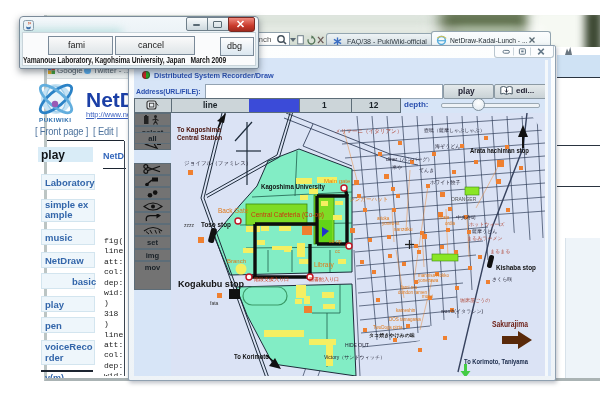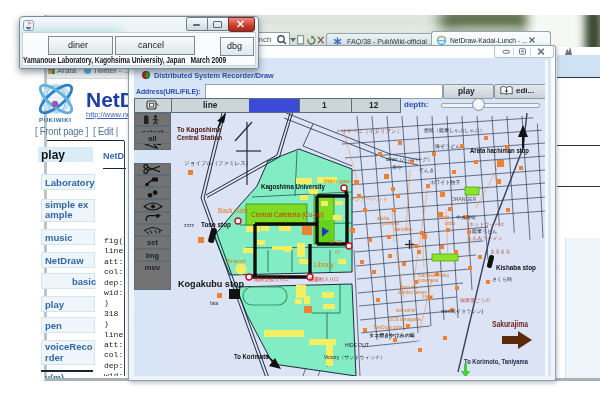--- a/index.html
+++ b/index.html
@@ -61,21 +61,21 @@
  <path d="M1.5 1.5 L6.5 6.5 M6.5 1.5 L1.5 6.5" stroke="#5a6a74" stroke-width="1.3"></path>
 </svg>
 
 <div class="abs" style="left:47px;top:62px;width:82px;height:16px;background:linear-gradient(#fbfcfc,#e9efef);border-bottom:1px solid #d4dbde;"></div>
 <svg class="abs" style="left:48px;top:67px;" width="7" height="7" viewBox="0 0 8 8">
  <rect width="4" height="4" fill="#3a7ad4"></rect>
     <rect x="4" width="4" height="4" fill="#d23c2c"></rect>
  <rect y="4" width="4" height="4" fill="#e8a81f"></rect>
     <rect x="4" y="4" width="4" height="4" fill="#3f9e3a"></rect>
 </svg>
-<div class="txt" style="left:57px;top:66px;font-size:8px;color:#4a5a66;">Arata</div>
+<div class="txt" style="left:57px;top:66px;font-size:8px;color:#4a5a66;">Google</div>
 <svg class="abs" style="left:84px;top:67px;" width="7" height="7" viewBox="0 0 8 8">
     <circle cx="4" cy="4" r="4" fill="#55acee"></circle>
   </svg>
 <div class="txt" style="left:93px;top:66px;font-size:8px;color:#4a5a66;">Twitter - ...</div>
 
 <svg class="abs" style="left:33px;top:76px;" width="78" height="50" viewBox="0 0 78 50">
  <circle cx="23" cy="23" r="15" fill="#c4e2f4"></circle>
  <g transform="translate(23,23)">
   <ellipse rx="9.5" ry="13" transform="rotate(-10)" fill="#eaf5fb" stroke="#9ccbe8" stroke-width="1.2"></ellipse>
   <ellipse rx="19.5" ry="7.4" transform="rotate(-40)" fill="none" stroke="#2b82c6" stroke-width="2.8"></ellipse>
@@ -559,18 +559,18 @@
 <div class="abs" style="left:228px;top:17px;width:25px;height:13px;background:linear-gradient(#ef8a7e,#c93a2c 60%,#a02a1e);border:1px solid #7a2a22;border-radius:0 2px 3px 3px;"></div>
 <div class="abs" style="left:192.5px;top:23.5px;width:7px;height:2.4px;background:#5a6a74;border-radius:1.2px;"></div>
 <div class="abs" style="left:213px;top:20.5px;width:7px;height:5px;border:1.2px solid #5a6a74;border-radius:1px;"></div>
 <svg class="abs" style="left:236px;top:20px;" width="9" height="8" viewBox="0 0 9 8">
  <path d="M1.5 1 L7.5 7 M7.5 1 L1.5 7" stroke="#ffffff" stroke-width="1.6"></path>
 </svg>
 
 <div class="abs" style="left:22px;top:32px;width:232px;height:32px;background:#fafbfc;border:1px solid #c8d4da;"></div>
 
 <div class="abs" style="left:48px;top:36px;width:63px;height:17px;background:linear-gradient(#fafafa,#dfe5e8);border:1px solid #7a8a99;"></div>
-<div class="txt" style="left:68px;top:40px;font-size:9px;color:#1a1a1a;">diner</div>
+<div class="txt" style="left:68px;top:40px;font-size:9px;color:#1a1a1a;">fami</div>
 <div class="abs" style="left:115px;top:36px;width:78px;height:17px;background:linear-gradient(#fafafa,#dfe5e8);border:1px solid #7a8a99;"></div>
 <div class="txt" style="left:138px;top:40px;font-size:9px;color:#1a1a1a;">cancel</div>
 <div class="abs" style="left:220px;top:37px;width:32px;height:17px;background:linear-gradient(#fdfdfd,#dbe7f0);border:1px solid #7a8a99;"></div>
 <div class="txt" style="left:227px;top:41px;font-size:9px;color:#1a1a1a;">dbg</div>
 <div class="txt" style="transform:scaleX(0.78);transform-origin:left top;left:23px;top:54.5px;font-size:8.6px;font-weight:bold;color:#1a1a1a;letter-spacing:-0.12px;">Yamanoue Laboratory, Kagohsima University, Japan&nbsp;&nbsp;&nbsp;March 2009</div>
 
 </body></html>

